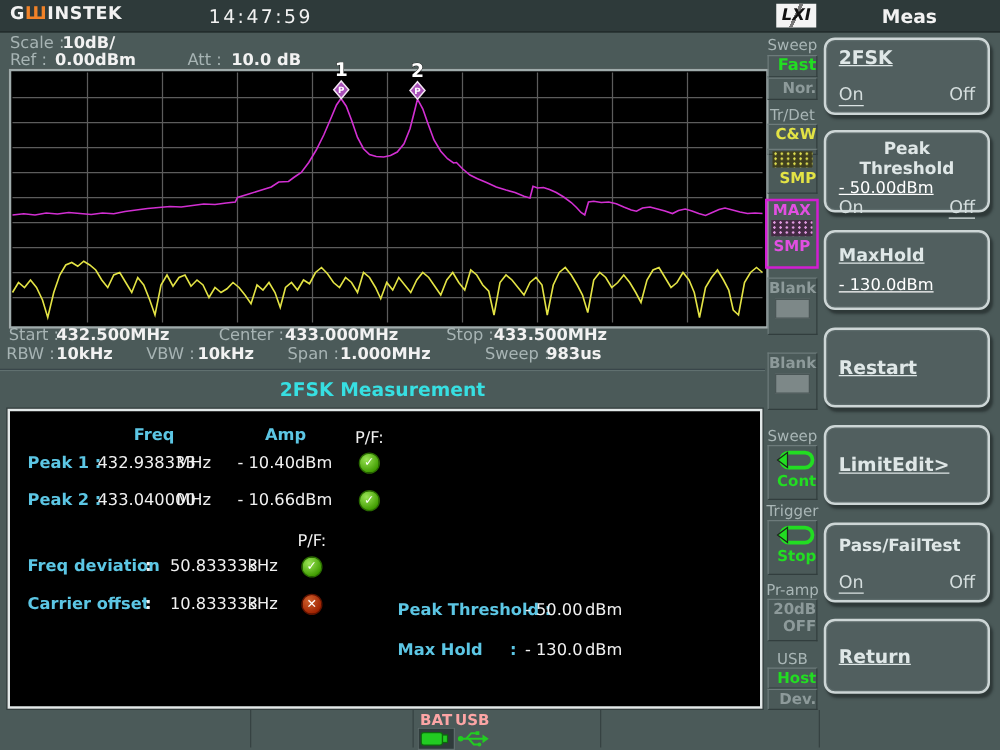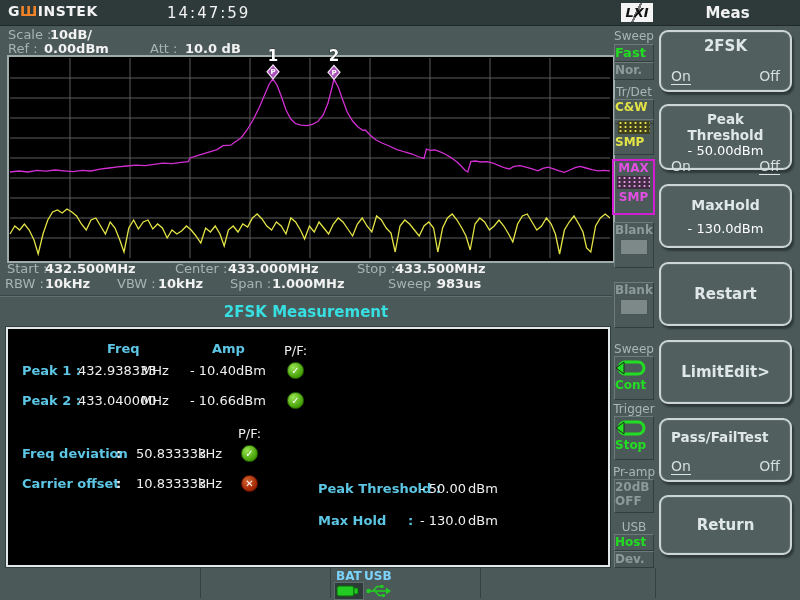--- a/index.html
+++ b/index.html
@@ -33,44 +33,44 @@
   .panel .cy{position:absolute;color:#5cc6e4;font-weight:bold;font-size:13px;}
   .panel .wh{position:absolute;color:#f0f0f0;font-size:13px;}
   .panel .whb{position:absolute;color:#f0f0f0;font-size:13px;font-weight:bold;}
   .pficon{position:absolute;width:15px;height:15px;border-radius:50%;
       color:#fff;font-size:10px;font-weight:bold;text-align:center;line-height:15px;}
   .pass{background:radial-gradient(circle at 35% 30%,#9ae455,#3f9b00 75%);border:1px solid #2a6b00;}
   .fail{background:radial-gradient(circle at 35% 30%,#d0622e,#9e2100 75%);border:1px solid #5f1300;}
   
   .botbar{left:0;top:568px;width:800px;height:32px;border-top:1px solid #36424 2;background:#4654 53;}
   .vline{position:absolute;top:568px;width:1px;height:30px;background:#364242;}
-  .green{color:#7dd3fc;font-weight:bold;font-size:12px;}
+  .green{color:#fca5a5;font-weight:bold;font-size:12px;}
   .iconbox{position:absolute;border:1px solid #5f6d6d;background:#2f3b3b;}
   
   .slabel{position:absolute;left:612px;width:44px;text-align:center;color:#a9b6b6;font-size:12px;}
-  .sbox{position:absolute;left:614px;width:40px;box-sizing:border-box;text-align:left;
+  .sbox{position:absolute;left:614px;width:40px;box-sizing:border-box;text-align:right;
         border:1px solid #6d7b7b;border-right-color:#323e3e;border-bottom-color:#323e3e;}
   .gtxt{color:#22dd22;font-weight:bold;font-size:13px;}
   .ytxt{color:#e3e345;font-weight:bold;font-size:12px;}
   .mtxt{color:#e24fe2;font-weight:bold;font-size:12px;}
   .dimtxt{color:#8d9a9a;font-weight:bold;font-size:12px;}
   .dots-y{background-color:#3f3f1e;background-image:radial-gradient(#e0e050 1px,transparent 1.3px);background-size:5px 4px;height:13px;margin:1px 3px;}
   .dots-m{background-color:#432a43;background-image:radial-gradient(#df9adf 1px,transparent 1.3px);background-size:5px 4px;height:13px;margin:1px 3px;}
   .maxbox{position:absolute;left:612px;width:43px;border:2px solid #d21ed2;box-sizing:border-box;text-align:center;}
   .grayrect{width:26px;height:14px;background:#7d8888;margin:2px auto 4px auto;border:1px solid #4a5656;}
   
   .btn{position:absolute;left:659px;width:133px;box-sizing:border-box;
        border:2px solid #cdd6d6;border-radius:9px;background:#515f5f;
        box-shadow:2px 3px 2px rgba(18,24,24,.5), inset 0 0 0 1px #5d6b6b;
        padding:5px 10px;display:flex;flex-direction:column;}
   .btn .t{font-weight:bold;color:#dfe7e7;font-size:14px;}
   .btn .v{color:#ffffff;font-size:13px;}
   .btn .oo{display:flex;justify-content:space-between;color:#d5dede;font-size:14px;}
   .ul{border-bottom:1px solid #dce4e4;}
-  .r{text-align:center;}
+  .r{text-align:left;text-decoration:underline;}
   .c{text-align:center;}
 </style>
 </head>
 <body>
 
 <div class="abs topbar">
   <div class="abs logo"><span>G</span><span class="w">Ш</span><span>INSTEK</span></div>
   <div class="abs clock">14:47:59</div>
   <div class="abs lxi">LXI</div>
   <div class="abs meas-title">Meas</div>

